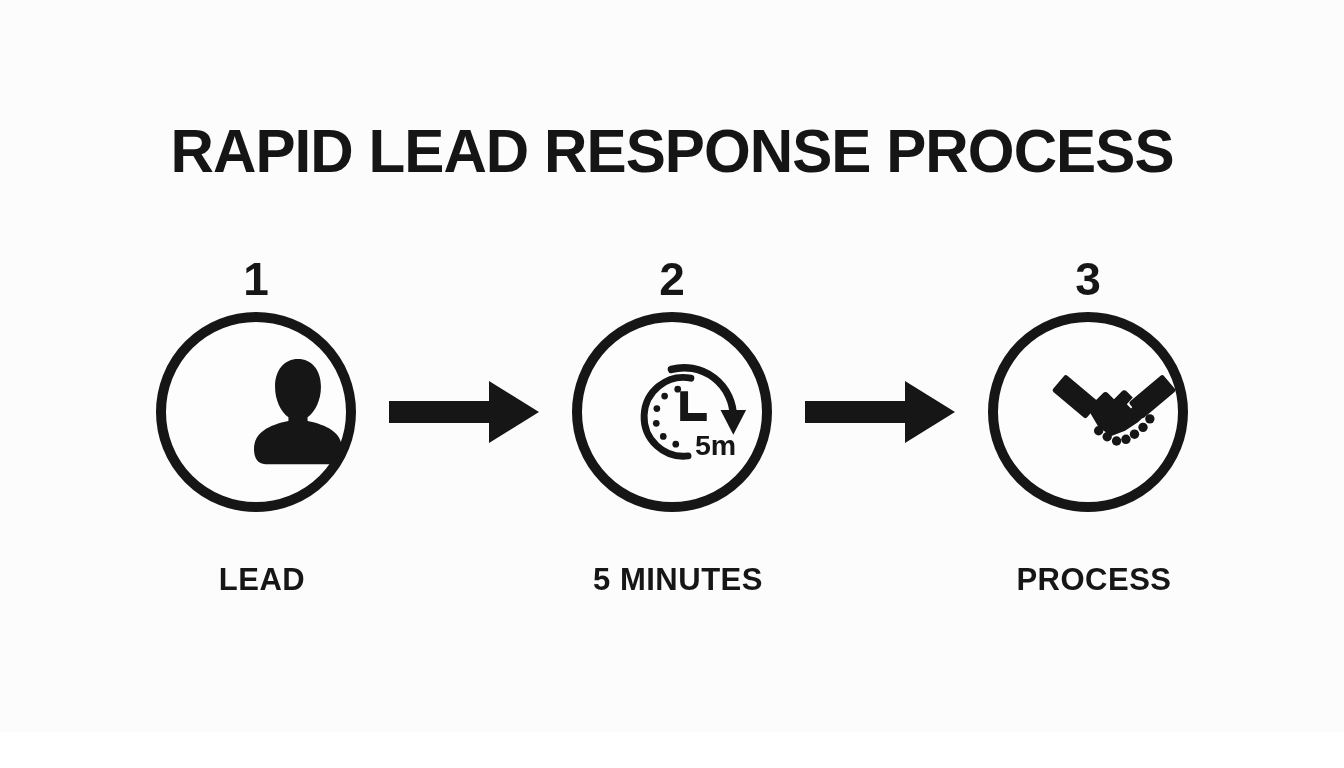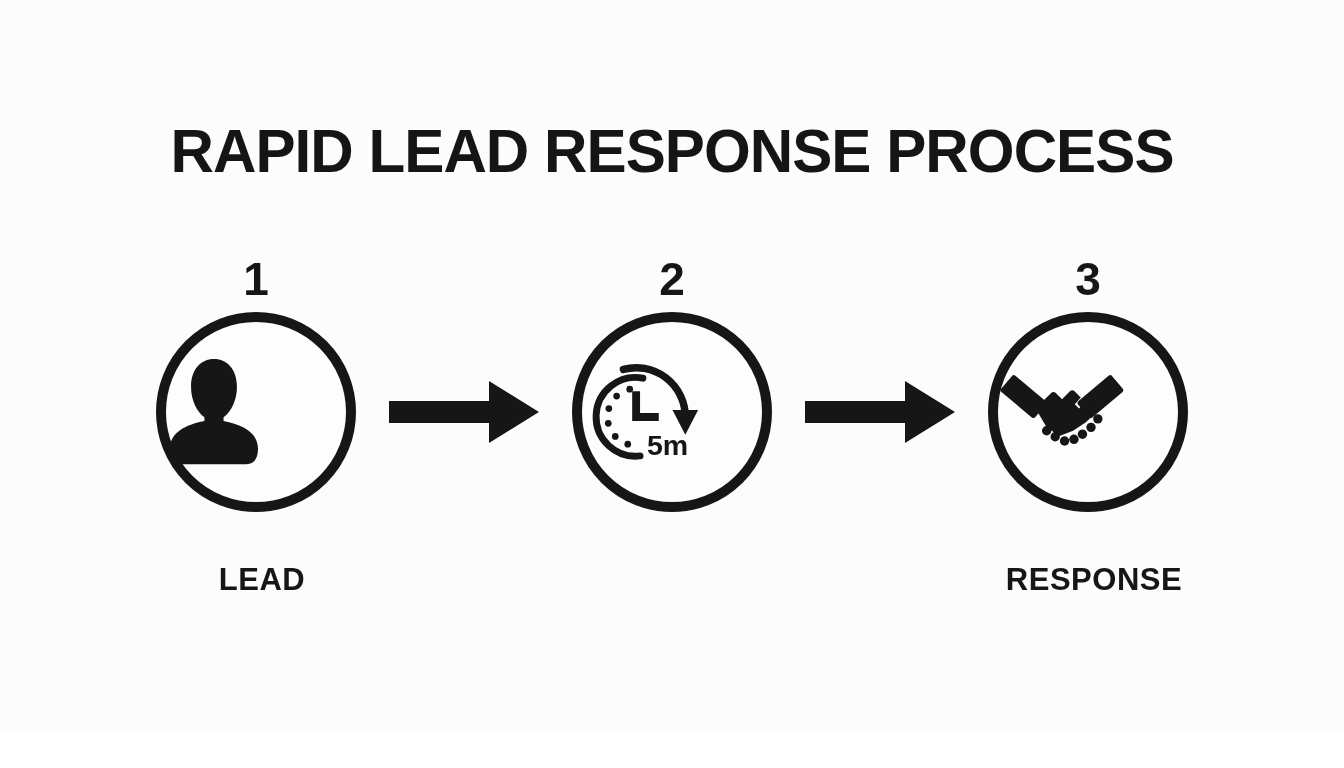--- a/index.html
+++ b/index.html
@@ -43,21 +43,21 @@
   }
   .step-circle {
     width: 200px;
     height: 200px;
     box-sizing: border-box;
     border: 10px solid #161616;
     border-radius: 50%;
     background: #fdfdfd;
     display: flex;
     align-items: center;
-    justify-content: flex-start;
+    justify-content: flex-end;
   }
   .step-label {
     margin-top: 50px;
     font-size: 31px;
     font-weight: 800;
     letter-spacing: 0.5px;
     color: #161616;
     white-space: nowrap;
     margin-left: 12px;
   }
@@ -126,20 +126,21 @@
           <circle class="ink" cx="46.5" cy="89.7" r="3.4"></circle>
 
           <path class="ink-stroke" stroke-width="8" stroke-linecap="butt" stroke-linejoin="miter" d="M 55 36 L 55 62 L 78 62"></path>
 
           <path class="ink-stroke" stroke-width="7.5" stroke-linecap="round" d="M 42.1 13.7 A 50 50 0 0 1 105 62"></path>
           <polygon class="ink" points="92,55 118,55 105,80"></polygon>
 
           <text class="clock-text" x="66" y="101">5m</text>
         </svg>
       </div>
+      <div class="step-label">5 MINUTES</div>
     </div>
 
     <div class="connector">
       <svg width="150" height="64" viewBox="0 0 150 64" aria-hidden="true">
         <rect class="ink" x="0" y="21" width="102" height="22"></rect>
         <polygon class="ink" points="100,1 150,32 100,63"></polygon>
       </svg>
     </div>
 
     <div class="step">
@@ -160,17 +161,17 @@
 
           <circle class="ink" cx="57" cy="74" r="5.5"></circle>
           <circle class="ink" cx="67" cy="81" r="5.5"></circle>
           <circle class="ink" cx="78" cy="86" r="5.5"></circle>
           <circle class="ink" cx="89" cy="84" r="5.5"></circle>
           <circle class="ink" cx="99" cy="78" r="5.5"></circle>
           <circle class="ink" cx="109" cy="70" r="5.5"></circle>
           <circle class="ink" cx="117" cy="60" r="5.5"></circle>
         </svg>
       </div>
-      <div class="step-label">RESPONSE</div>
+      <div class="step-label">PROCESS</div>
     </div>
 
   </div>
 </div>
 
 </body></html>

